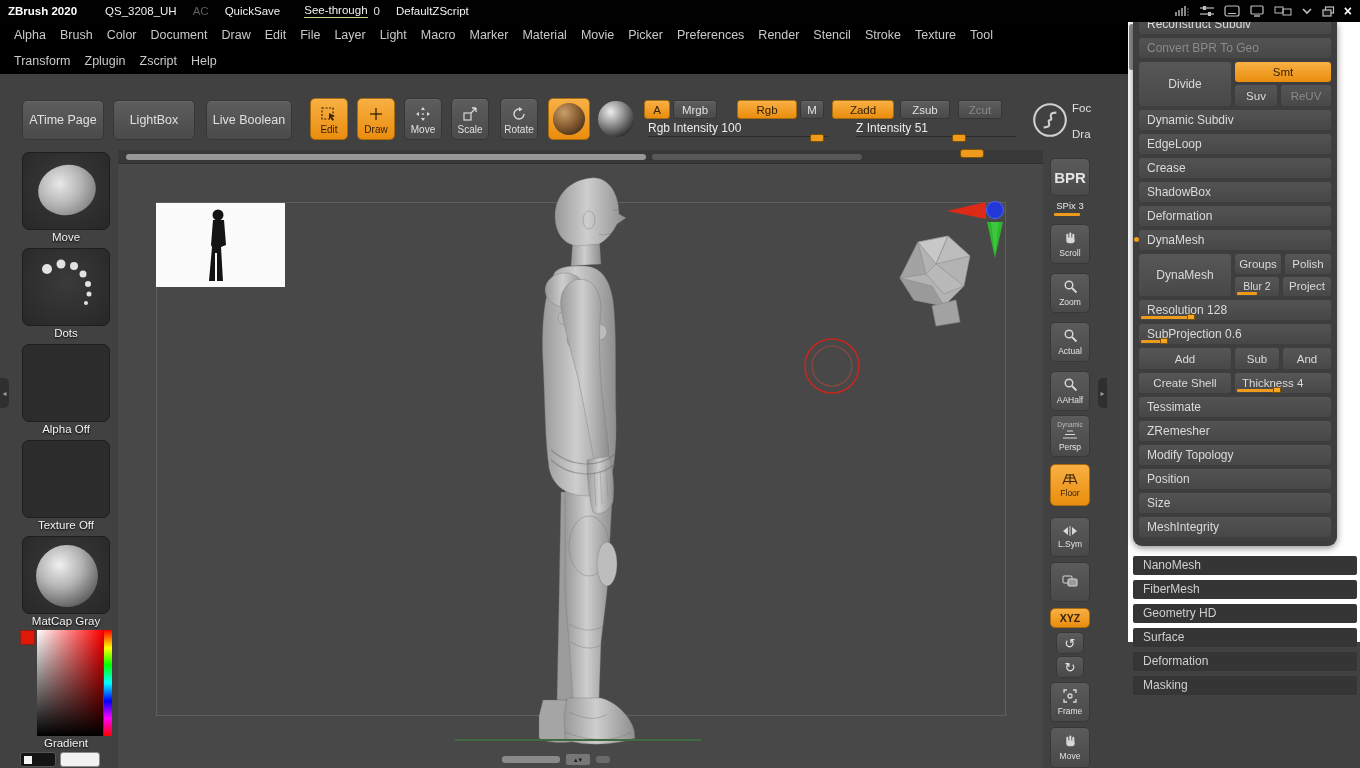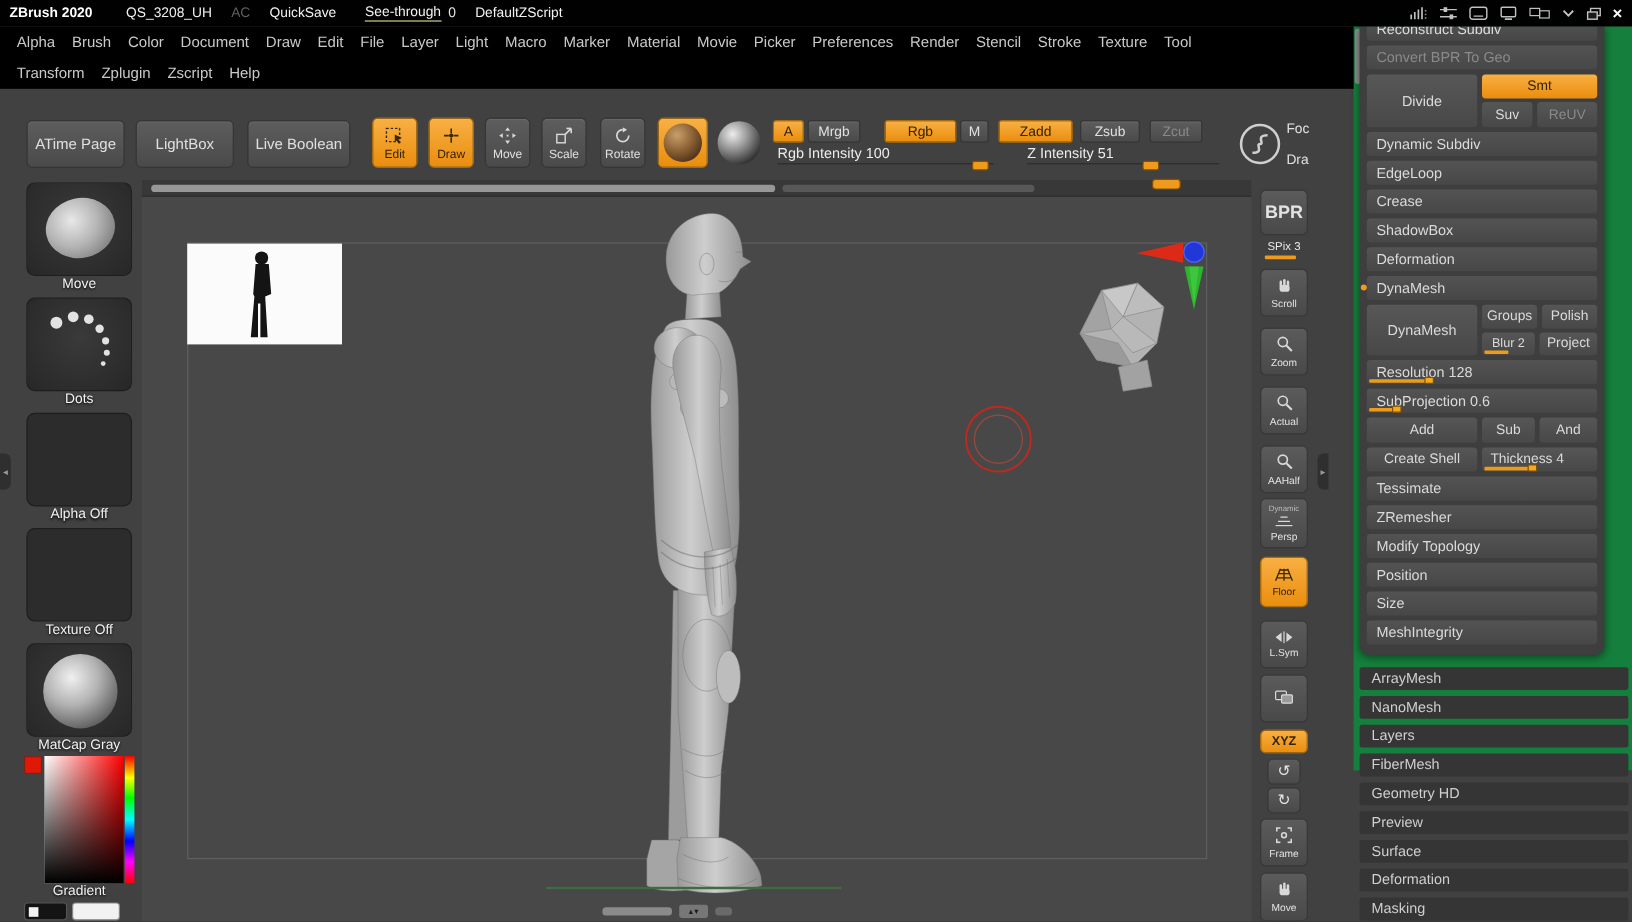--- a/index.html
+++ b/index.html
@@ -43,21 +43,21 @@
 
 
 #canvas{position:absolute;left:118px;top:150px;width:925px;height:618px;background:#484848;overflow:hidden}
 #canvas .topstrip{position:absolute;left:0;top:0;width:925px;height:14px;background:#383838;border-bottom:1px solid #2e2e2e}
 #canvas .docframe{position:absolute;border:1px solid #5f5f5f}
 
 
 .rsbtn{position:absolute;left:1050px;width:40px;background:linear-gradient(#5b5b5b,#494949);border:1px solid #383838;border-radius:5px;display:flex;flex-direction:column;align-items:center;justify-content:center;gap:1px;font-size:8.5px;color:#e3e3e3}
 
 
-#panelzone{position:absolute;left:1128px;top:22px;width:232px;height:620px;background:#15803d;z-index:5}
+#panelzone{position:absolute;left:1128px;top:22px;width:232px;height:620px;background:#ffffff;z-index:5}
 #panelcard{position:absolute;left:5px;top:0;width:204px;height:524px;background:#3e3e3e;border-radius:0 0 9px 9px;padding:0 6px;overflow:hidden;box-shadow:0 2px 7px rgba(0,0,0,.45)}
 #panelcard .stack{display:flex;flex-direction:column;gap:4px;margin-top:-8px}
 .prow{height:20px;line-height:20px;background:linear-gradient(#535353,#474747);border-radius:3px;padding-left:8px;font-size:12px;color:#dadada;position:relative;flex:none}
 .pbig{height:100%;background:linear-gradient(#575757,#484848);border-radius:3px;display:flex;align-items:center;justify-content:center;font-size:12px;color:#dadada}
 .pbtn{background:linear-gradient(#565656,#484848);border-radius:3px;display:flex;align-items:center;justify-content:center;font-size:11.5px;color:#dadada;height:100%;position:relative}
 .pgrid{display:grid;grid-template-columns:92px 1fr;gap:4px}
 .pcol{display:flex;flex-direction:column;gap:3px}
 .pduo{display:grid;grid-template-columns:1fr 1fr;gap:4px;flex:1}
 .pslider .fill{position:absolute;left:2px;bottom:1px;height:3px;background:#ee9a1a;border-radius:1px}
 .pslider .knob{position:absolute;bottom:0;width:8px;height:6px;background:#f6a71f;border:1px solid #7e5200;border-radius:1px}
@@ -496,26 +496,23 @@
         <div class="prow">Tessimate</div>
         <div class="prow">ZRemesher</div>
         <div class="prow">Modify Topology</div>
         <div class="prow">Position</div>
         <div class="prow">Size</div>
         <div class="prow">MeshIntegrity</div>
       </div>
     </div>
 
     <div id="collapsedstack">
-      <div class="crow">ArrayMesh</div>
       <div class="crow">NanoMesh</div>
-      <div class="crow">Layers</div>
       <div class="crow">FiberMesh</div>
       <div class="crow">Geometry HD</div>
-      <div class="crow">Preview</div>
       <div class="crow">Surface</div>
       <div class="crow">Deformation</div>
       <div class="crow">Masking</div>
     </div>
   </div>
 
   <div id="titlebar">
     <span class="app">ZBrush 2020</span>
     <span class="doc">QS_3208_UH</span>
     <span class="ac">AC</span>

